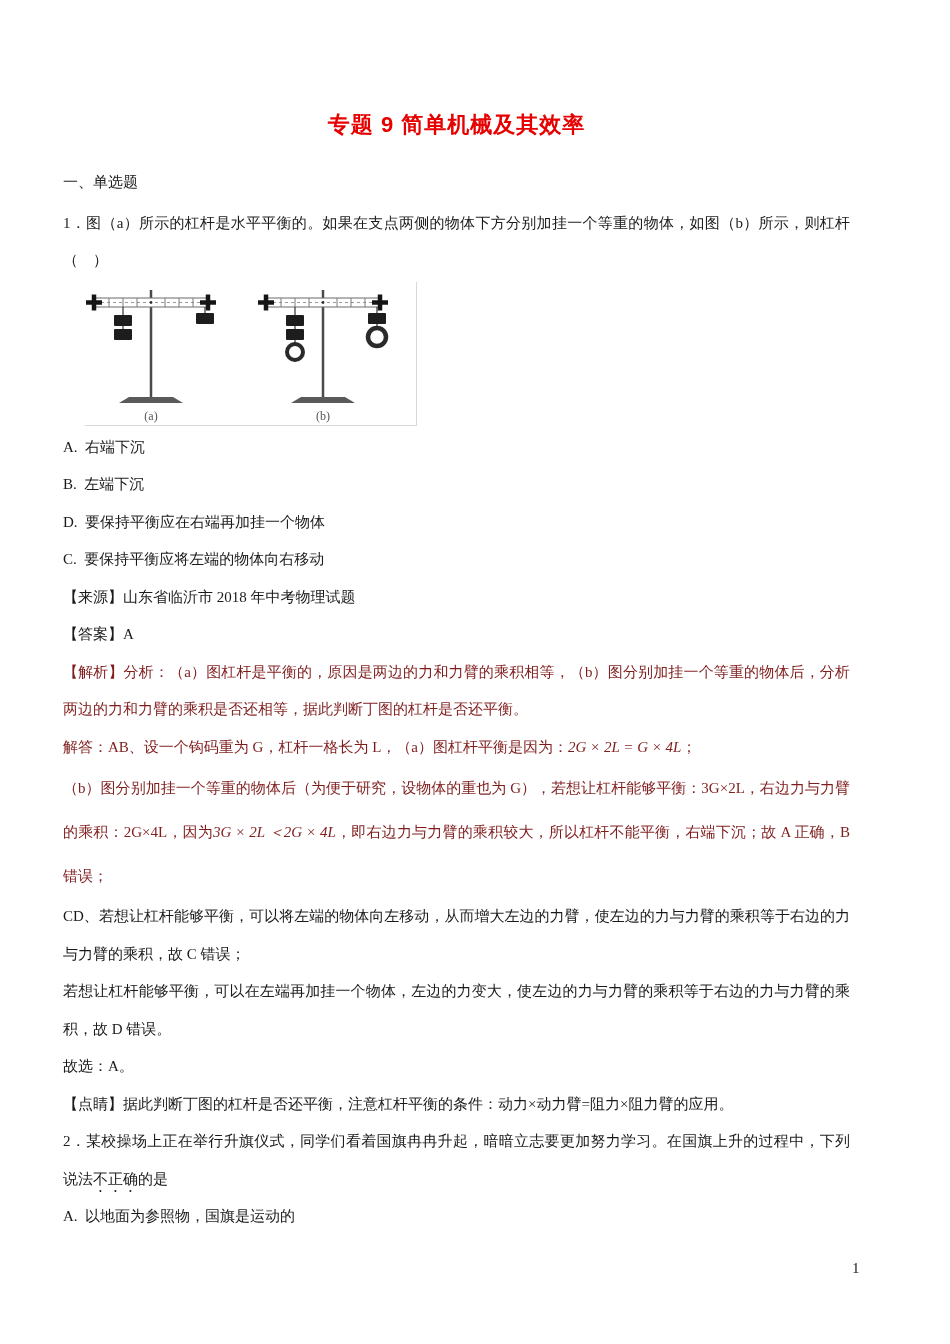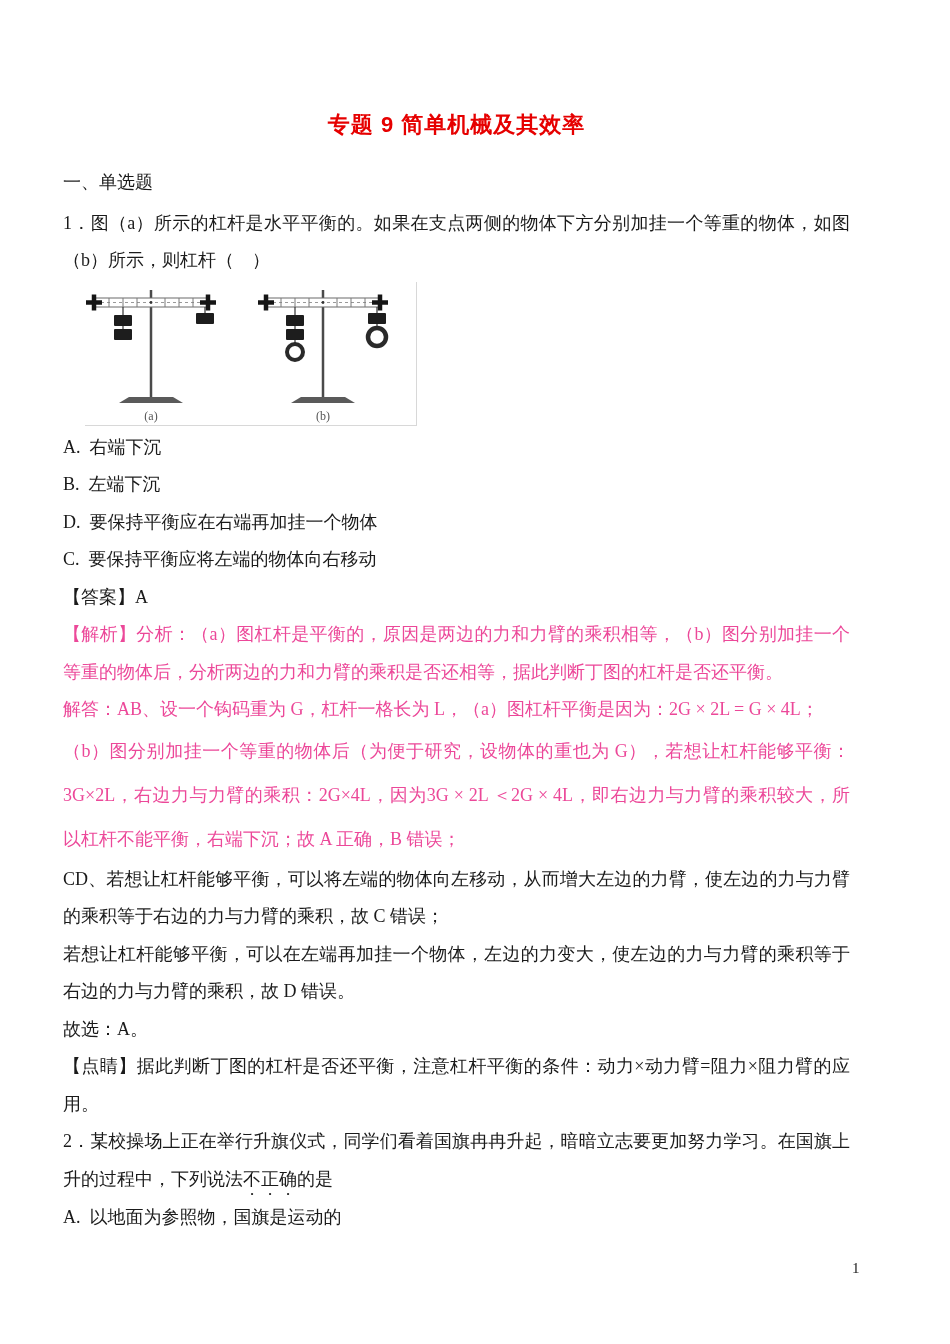--- a/index.html
+++ b/index.html
@@ -20,31 +20,32 @@
     font-family:"Liberation Sans", sans-serif;
     font-size:22px;
     line-height:46px;
     font-weight:bold;
     text-align:center;
     color:#e60000;
     letter-spacing:1px;
   }
   .slot { display:block; }
   .para {
-    font-size:18px;
+    font-size:15px;
     line-height:37.5px;
     text-align:justify;
     white-space:pre-wrap;
     margin:0;
   }
   .mt16 { margin-top:16px; }
   .mt3  { margin-top:3px; }
-  .red  { color:#ec4899; }
+  .red  { color:#7f1d1d; }
   .math {
     font-family:"Liberation Serif", serif;
+    font-style:italic;
   }
   .lh-tall { line-height:44px; }
   .emdot {
     -webkit-text-emphasis:filled dot #1a1a1a;
     -webkit-text-emphasis-position:under right;
     text-emphasis:filled dot #1a1a1a;
     text-emphasis-position:under right;
     margin-top:36px;
   }
   .fig-wrap {
@@ -156,20 +157,21 @@
         <text x="238" y="138" text-anchor="middle" font-size="12" fill="#555555">(b)</text>
       </g>
     </svg>
   </div>
 
   <div class="slot">
       <p class="para mt3"><span>A.  右端下沉</span></p>
       <p class="para"><span>B.  左端下沉</span></p>
       <p class="para"><span>D.  要保持平衡应在右端再加挂一个物体</span></p>
       <p class="para"><span>C.  要保持平衡应将左端的物体向右移动</span></p>
+      <p class="para"><span>【来源】山东省临沂市 2018 年中考物理试题</span></p>
       <p class="para"><span>【答案】A</span></p>
       <p class="para red"><span>【解析】分析：（a）图杠杆是平衡的，原因是两边的力和力臂的乘积相等，（b）图分别加挂一个等重的物体后，分析两边的力和力臂的乘积是否还相等，据此判断丁图的杠杆是否还平衡。</span></p>
       <p class="para red"><span>解答：AB、设一个钩码重为 G，杠杆一格长为 L，（a）图杠杆平衡是因为：</span><span class="math">2G × 2L = G × 4L</span><span>；</span></p>
       <p class="para red lh-tall"><span>（b）图分别加挂一个等重的物体后（为便于研究，设物体的重也为 G），若想让杠杆能够平衡：3G×2L，右边力与力臂的乘积：2G×4L，因为</span><span class="math">3G × 2L ＜2G × 4L</span><span>，即右边力与力臂的乘积较大，所以杠杆不能平衡，右端下沉；故 A 正确，B 错误；</span></p>
       <p class="para"><span>CD、若想让杠杆能够平衡，可以将左端的物体向左移动，从而增大左边的力臂，使左边的力与力臂的乘积等于右边的力与力臂的乘积，故 C 错误；</span></p>
       <p class="para"><span>若想让杠杆能够平衡，可以在左端再加挂一个物体，左边的力变大，使左边的力与力臂的乘积等于右边的力与力臂的乘积，故 D 错误。</span></p>
       <p class="para"><span>故选：A。</span></p>
       <p class="para"><span>【点睛】据此判断丁图的杠杆是否还平衡，注意杠杆平衡的条件：动力×动力臂=阻力×阻力臂的应用。</span></p>
       <p class="para"><span>2．某校操场上正在举行升旗仪式，同学们看着国旗冉冉升起，暗暗立志要更加努力学习。在国旗上升的过程中，下列说法</span><span class="emdot">不正确</span><span>的是</span></p>
       <p class="para"><span>A.  以地面为参照物，国旗是运动的</span></p>

